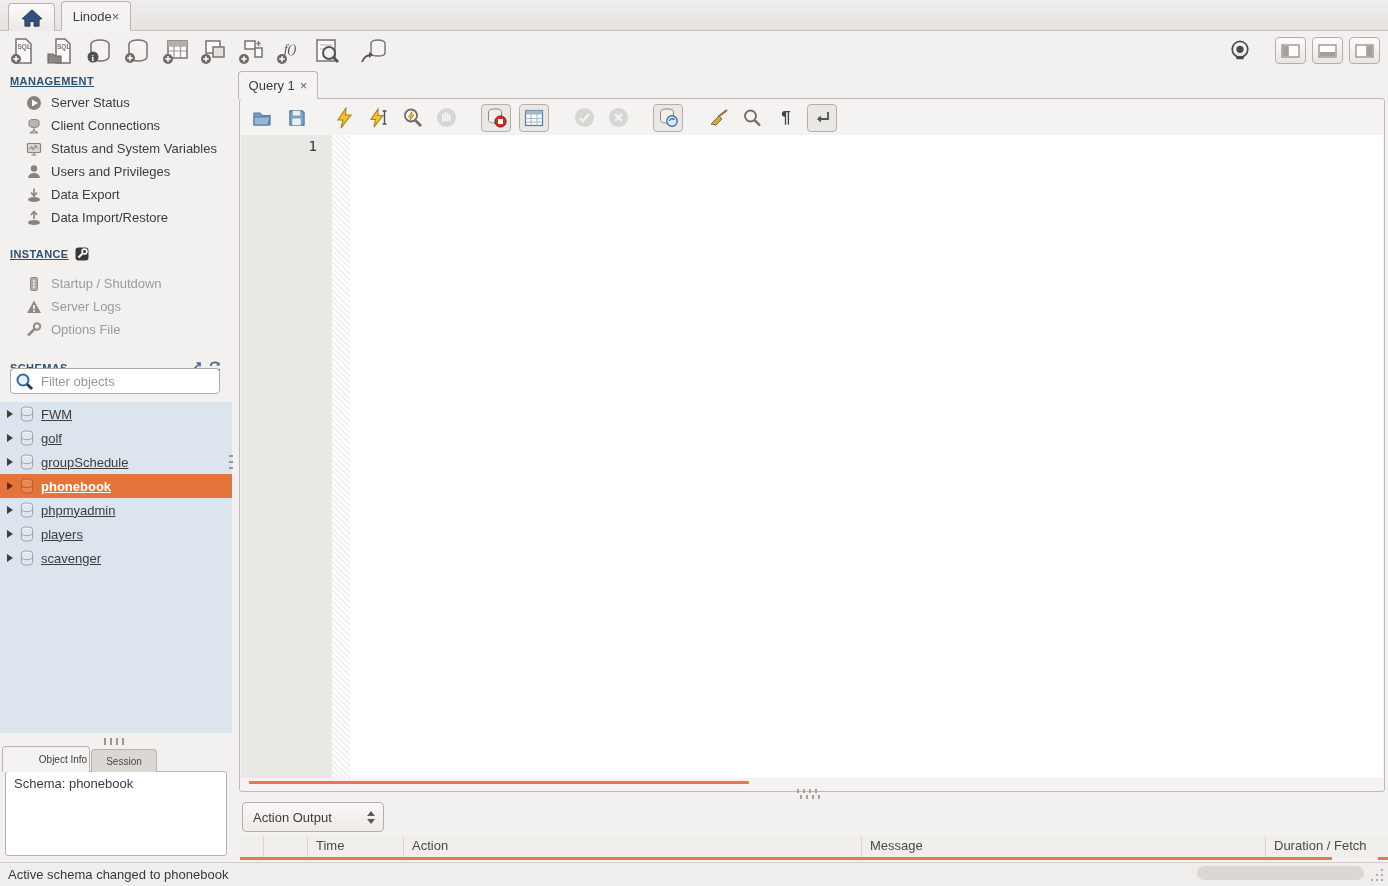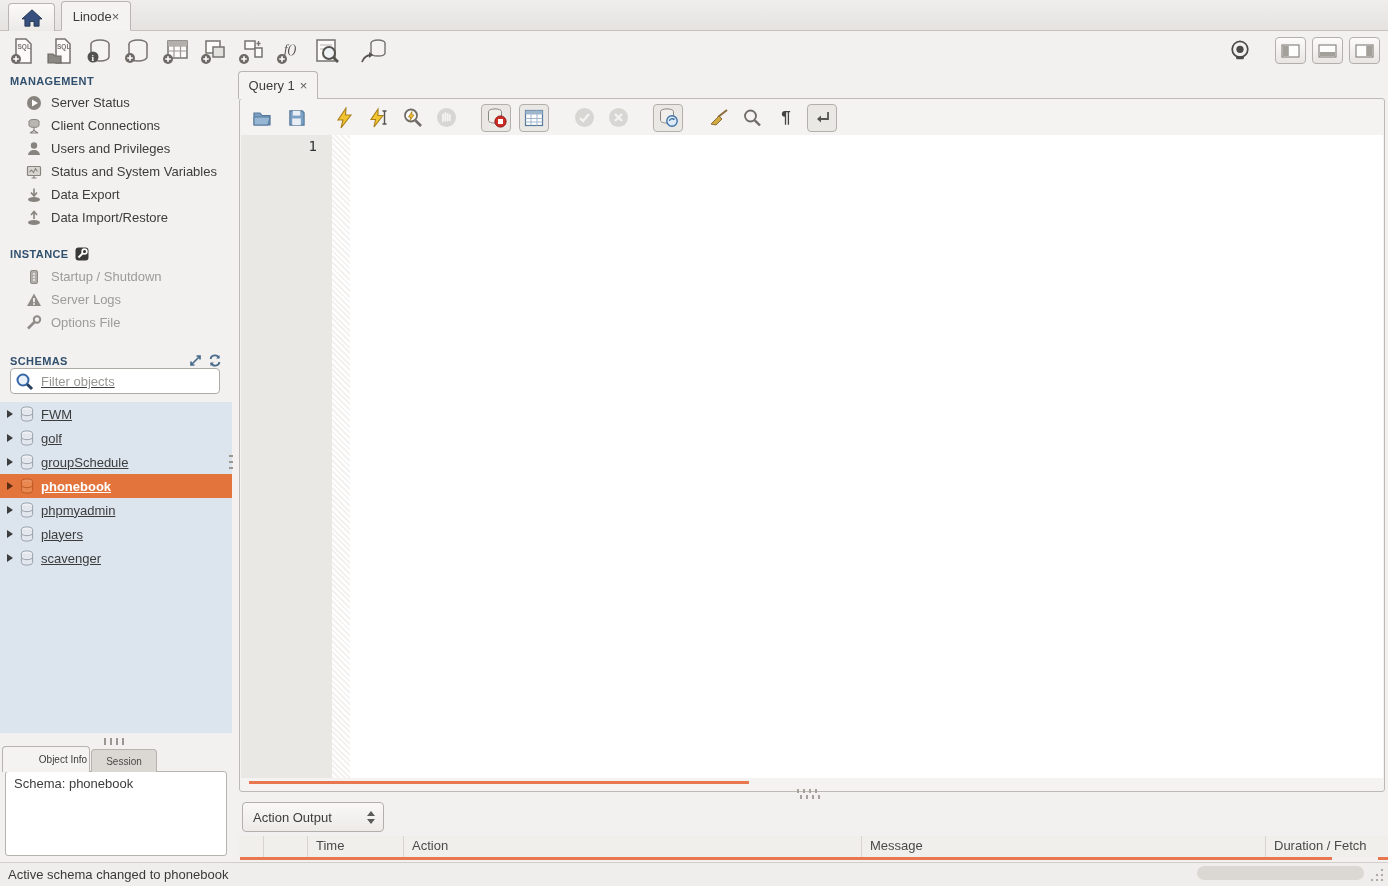--- a/index.html
+++ b/index.html
@@ -22,29 +22,29 @@
   
   .main-toolbar { position:absolute; left:0; top:31px; width:1388px; height:39px;
     display:flex; align-items:center; padding:0 8px 0 8px; gap:8px; }
   .ticon { width:30px; height:30px; flex:0 0 auto; }
   .mt-right { margin-left:auto; display:flex; align-items:center; gap:6px; }
   .panel-btn { width:31px; height:27px; border:1px solid #b3b0ac; border-radius:4px;
     background:linear-gradient(#fcfbfa,#e8e6e3); display:flex; align-items:center; justify-content:center; }
   
   .sidebar { position:absolute; left:0; top:70px; width:232px; height:816px; }
   .section-title { font-size:11px; font-weight:bold; color:#31506e; letter-spacing:.4px;
-    padding-left:10px; display:flex; align-items:center; gap:6px; }
+    padding-left:10px; display:flex; align-items:center; gap:6px;text-decoration:underline; }
   .side-item { height:23px; display:flex; align-items:center; gap:9px; padding-left:26px;
     font-size:13px; color:#3c3c3c; }
   .side-item.disabled { color:#9d9b98; }
   .schemas-head { display:flex; align-items:center; padding-right:10px; }
   .schemas-head .spacer { flex:1; }
   .filter-wrap { position:absolute; left:10px; top:298px; width:210px; height:26px; }
   .filter-wrap input { width:100%; height:100%; border:1px solid #aeaba7; border-radius:4px;
-    background:#fff; padding-left:30px; font-size:13px; font-family:"Liberation Sans",sans-serif; color:#3c3c3c; outline:none;text-decoration:underline; }
+    background:#fff; padding-left:30px; font-size:13px; font-family:"Liberation Sans",sans-serif; color:#3c3c3c; outline:none; }
   .filter-wrap input::placeholder { color:#9a9document; color:#999document; }
   .filter-wrap input::placeholder { color:#999794; }
   .filter-icon { position:absolute; left:5px; top:4px; }
   .schema-tree { position:absolute; left:0; top:332px; width:232px; height:331px; background:#dce4ee; }
   .schema-row { height:24px; display:flex; align-items:center; padding-left:7px; gap:7px; font-size:13px;text-decoration:underline; }
   .schema-row .tri { width:0; height:0; border-left:6px solid #3d3d3d;
     border-top:4px solid transparent; border-bottom:4px solid transparent; flex:0 0 auto; }
   .schema-row.selected { background:#e2743c; color:#fff; font-weight:bold; }
   .schema-row.selected .tri { border-left-color:#5a2c12; }
   
@@ -234,32 +234,32 @@
       <div class="side-item">
         <svg width="16" height="16" viewBox="0 0 16 16">
           <ellipse cx="8" cy="3.4" rx="5" ry="2" fill="#b9b6b1" stroke="#87847f"></ellipse>
           <path d="M3 3.4v4c0 1.1 2.2 2 5 2s5-.9 5-2v-4" fill="#b9b6b1" stroke="#87847f"></path>
           <path d="M8 9.5v3M4 15h8M8 12.5 4 15M8 12.5l4 2.5" stroke="#87847f" stroke-width="1.2" fill="none"></path>
         </svg>
         <span>Client Connections</span>
       </div>
       <div class="side-item">
         <svg width="16" height="16" viewBox="0 0 16 16">
-          <circle cx="8" cy="4.5" r="3.2" fill="#87847f"></circle>
-          <path d="M2 14c.5-3.5 3-5 6-5s5.5 1.5 6 5z" fill="#87847f"></path>
-        </svg>
-        <span>Users and Privileges</span>
-      </div>
-      <div class="side-item">
-        <svg width="16" height="16" viewBox="0 0 16 16">
           <rect x="1.5" y="2.5" width="13" height="9" rx="1" fill="#d9d6d2" stroke="#87847f" stroke-width="1.2"></rect>
           <path d="M3.5 8l2-2 2 2.5 2-4 2 3" fill="none" stroke="#87847f" stroke-width="1.1"></path>
           <path d="M5.5 14h5M8 11.5V14" stroke="#87847f" stroke-width="1.2"></path>
         </svg>
         <span>Status and System Variables</span>
+      </div>
+      <div class="side-item">
+        <svg width="16" height="16" viewBox="0 0 16 16">
+          <circle cx="8" cy="4.5" r="3.2" fill="#87847f"></circle>
+          <path d="M2 14c.5-3.5 3-5 6-5s5.5 1.5 6 5z" fill="#87847f"></path>
+        </svg>
+        <span>Users and Privileges</span>
       </div>
       <div class="side-item">
         <svg width="16" height="16" viewBox="0 0 16 16">
           <path d="M8 1.5v7M5 5.5l3 3.5 3-3.5" fill="none" stroke="#87847f" stroke-width="1.6"></path>
           <ellipse cx="8" cy="12.5" rx="6" ry="2.6" fill="#87847f"></ellipse>
         </svg>
         <span>Data Export</span>
       </div>
       <div class="side-item">
         <svg width="16" height="16" viewBox="0 0 16 16">
@@ -271,21 +271,21 @@
     </div>
 
     <div class="section-title" style="margin-top:18px">
       <span>INSTANCE</span>
       <svg width="14" height="14" viewBox="0 0 14 14">
         <rect x="0.5" y="0.5" width="13" height="13" rx="3" fill="#3a3a38"></rect>
         <path d="M3.5 10.5 8 6" stroke="#fff" stroke-width="2"></path>
         <circle cx="9.5" cy="4.5" r="2.4" fill="none" stroke="#fff" stroke-width="1.6"></circle>
       </svg>
     </div>
-    <div style="margin-top:4px">
+    <div style="margin-top:11px">
       <div class="side-item disabled">
         <svg width="16" height="16" viewBox="0 0 16 16">
           <rect x="4.5" y="1.5" width="7" height="13" rx="1.5" fill="#b1aeaa" stroke="#8f8c88"></rect>
           <circle cx="8" cy="5" r="1" fill="#f2f1ef"></circle>
             <circle cx="8" cy="8" r="1" fill="#f2f1ef"></circle>
             <circle cx="8" cy="11" r="1" fill="#f2f1ef"></circle>
         </svg>
         <span>Startup / Shutdown</span>
       </div>
       <div class="side-item disabled">

